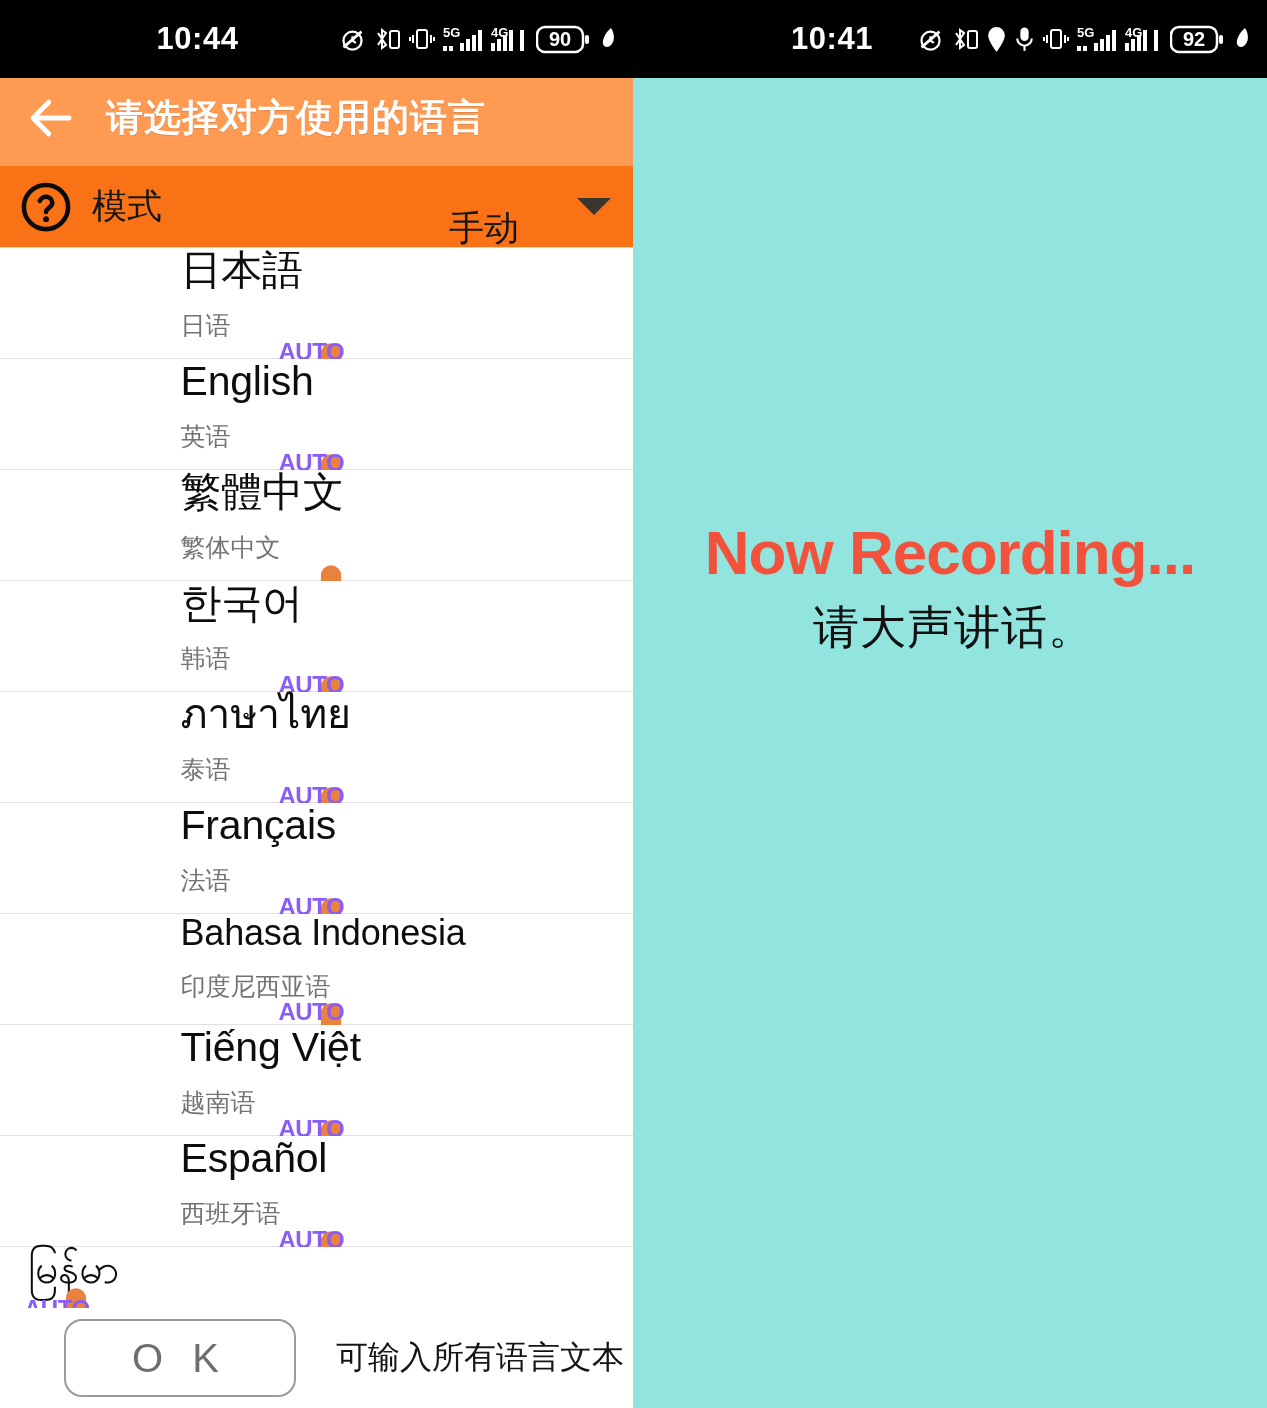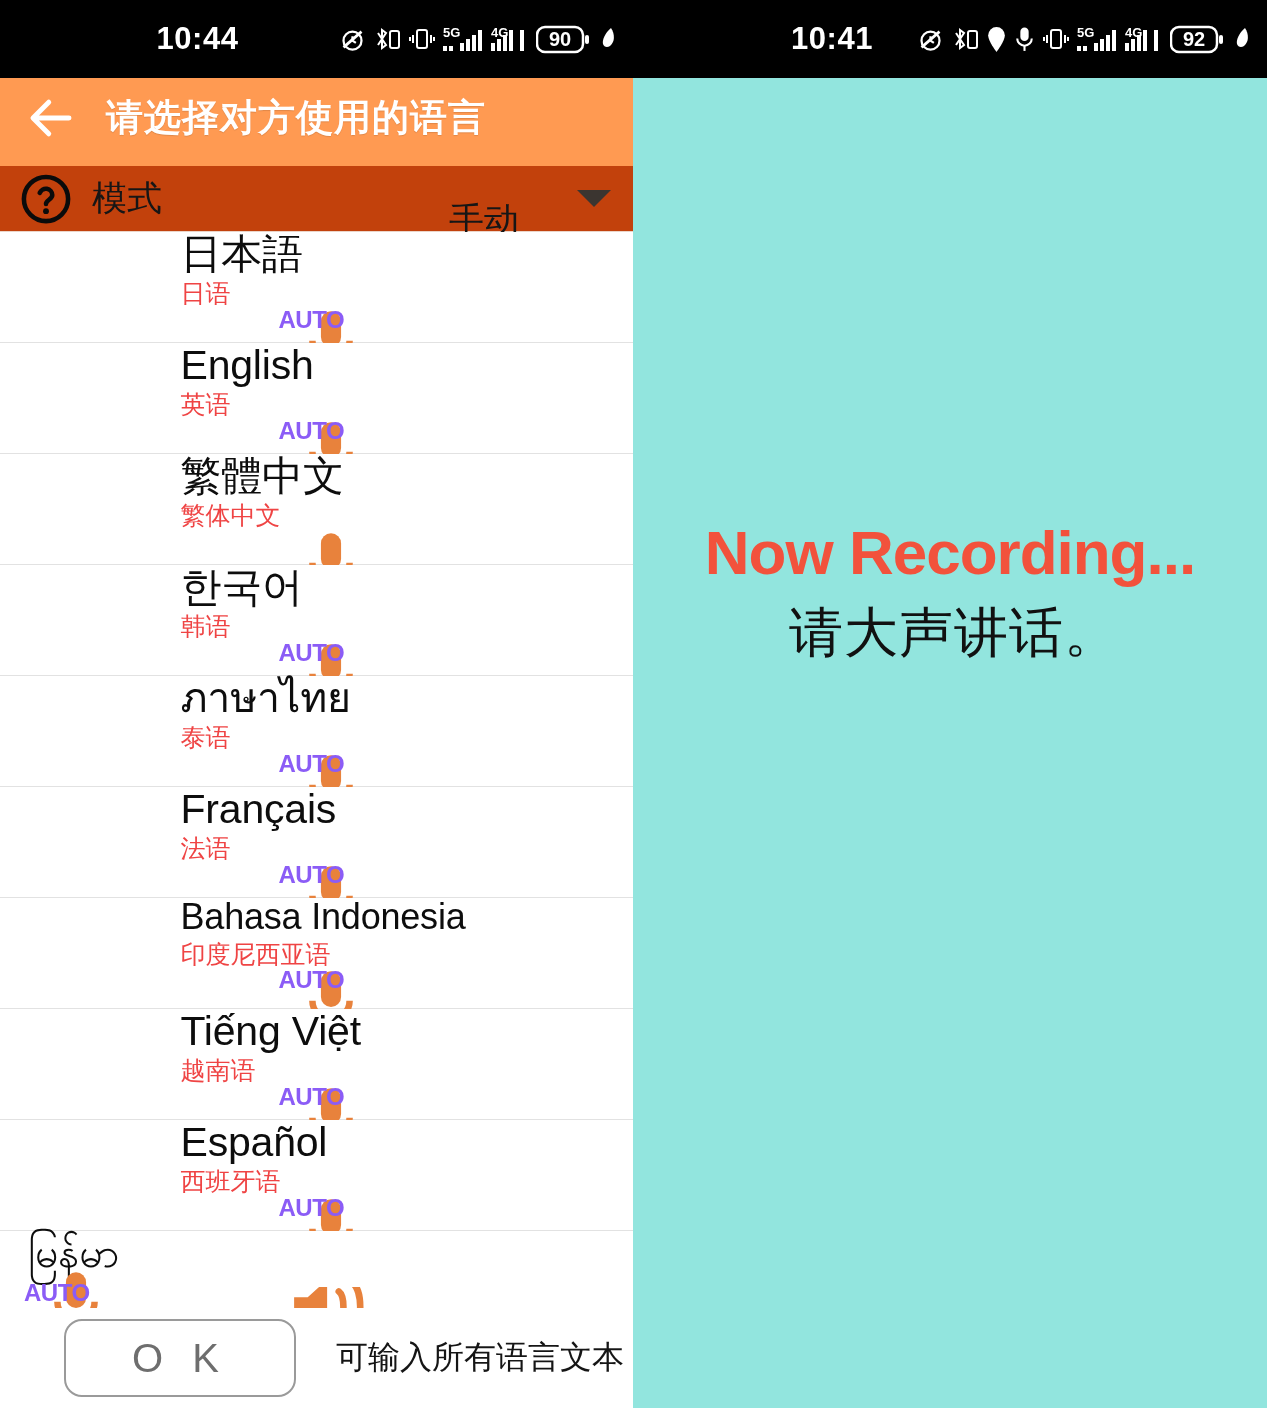--- a/index.html
+++ b/index.html
@@ -39,21 +39,21 @@
   }
   .back-arrow { width:54px; height:54px; flex:none; }
   .appbar-title {
     color:#fff; font-size:37px; font-weight:700;
     margin-left:28px; letter-spacing:1px;
     text-shadow:0 1px 1px rgba(0,0,0,.12);
   }
 
   
   .modebar {
-    height:66px; background:#c2410c;
+    height:82px; background:#f97316;
     display:flex; align-items:center; padding:0 16px 0 20px;
     border-bottom:1px solid #EBD5C9;
   }
   .help-icon { width:52px; height:52px; flex:none; }
   .mode-label { font-size:35px; color:#161616; margin-left:20px; }
   .mode-spacer { flex:1; }
   .mode-value { font-size:35px; color:#161616;margin-top:44px; }
   .mode-caret {
     width:0; height:0; margin-left:58px; margin-right:6px;
     border-left:17px solid transparent;
@@ -68,21 +68,21 @@
     border-bottom:1px solid #E2E2E2; padding-left:28px;
     position:relative; background:#fff;flex-direction:column;
   }
   .langrow.partial { height:56px; border-bottom:none; align-items:flex-start; }
   .lang-names { width:300px; flex:none; }
   .lang-native {
     font-size:41px; color:#0d0d0d; line-height:1.08;
     white-space:nowrap; letter-spacing:-.2px;
   }
   .lang-native.small { font-size:36px; }
-  .lang-sub { font-size:25px; color:#ef4444; margin-top:4px; line-height:1.1; }
+  .lang-sub { font-size:25px; color:#737373; margin-top:20px; line-height:1.1; }
 
   .mic-cell { width:96px; flex:none; position:relative;
               display:flex; align-items:center; justify-content:center; }
   .mic-cell svg { display:block; }
   .auto-tag {
     position:absolute; top:-2px; left:-4px;
     font-size:24px; font-weight:700; color:#8b5cf6;
     letter-spacing:-.5px; pointer-events:none;
   }
   .spk-cell { width:112px; flex:none; display:flex;
@@ -114,21 +114,21 @@
   .bottom-hint { font-size:32px; color:#151515; margin-left:40px; }
 
   
   .rec-block {
     position:absolute; left:0; right:0; top:520px; text-align:center;
   }
   .rec-title {
     font-size:62px; font-weight:700; color:#F2523C;
     letter-spacing:-1px; line-height:1.08;
   }
-  .rec-sub { font-size:54px; color:#111; margin-top:10px; letter-spacing:1px;margin-left:8px; }
+  .rec-sub { font-size:46px; color:#111; margin-top:10px; letter-spacing:1px;margin-left:8px; }
 </style>
 </head>
 <body>
 
 <div class="screens">
 
   <div class="phone phone-left">
 
     <div class="statusbar">
       <div class="sb-time">10:44</div>

